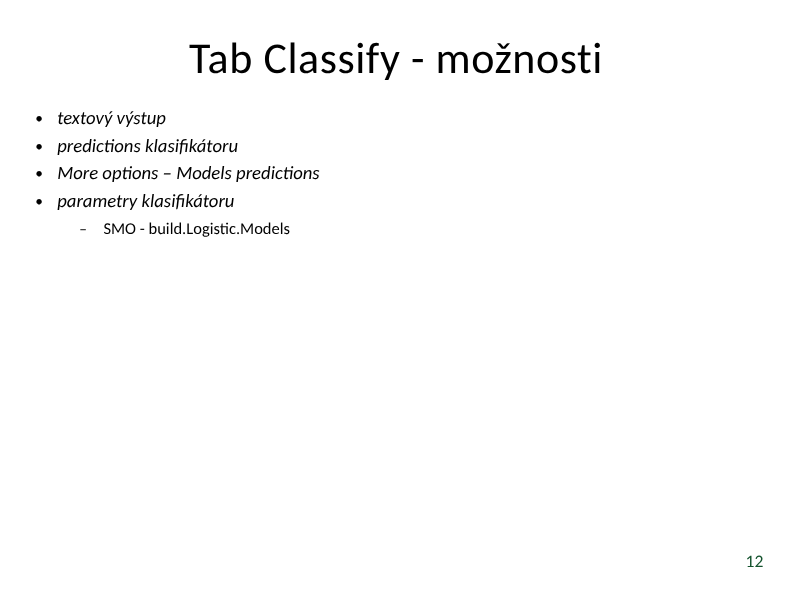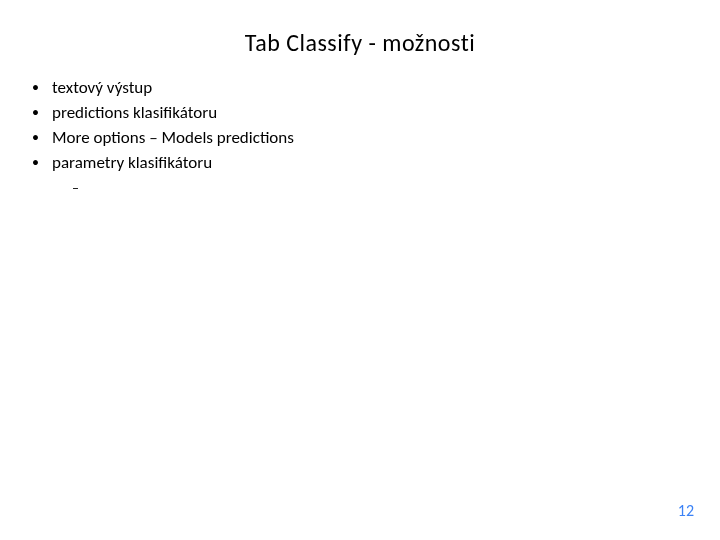--- a/index.html
+++ b/index.html
@@ -6,21 +6,21 @@
     body {
       width: 720px;
       height: 540px;
       background: #ffffff;
       font-family: Calibri, "Segoe UI", Arial, sans-serif;
       color: #000000;
       position: relative;
       overflow: hidden;
     }
     .slide-title {
-      font-size: 24px;
+      font-size: 40px;
       font-weight: 400;
       text-align: center;
       padding-top: 28px;
       padding-bottom: 20px;
       letter-spacing: 0.5px;
     }
     .content {
       padding-left: 32px;
       padding-right: 48px;
     }
@@ -35,20 +35,21 @@
       margin-bottom: 2px;
     }
     .bullet-marker {
       width: 20px;
       flex-shrink: 0;
       font-size: 14px;
       line-height: 1.6;
     }
     .bullet-text {
       flex: 1;
+      font-style: italic;
     }
     .sub-list {
       list-style: none;
       padding-left: 40px;
       margin-top: 4px;
     }
     .sub-item {
       display: flex;
       align-items: flex-start;
       font-size: 15px;
@@ -57,21 +58,21 @@
     .sub-marker {
       width: 22px;
       flex-shrink: 0;
       font-size: 14px;
     }
     .page-number {
       position: absolute;
       bottom: 20px;
       right: 26px;
       font-size: 16px;
-      color: #3b82f6;
+      color: #14532d;
       margin-top: 28px;
     }
   </style>
 </head>
 <body>
 
 <h1 class="slide-title">Tab Classify - možnosti</h1>
 
 <div class="content">
   <ul class="bullet-list">
@@ -88,17 +89,18 @@
       <span class="bullet-text">More options – Models predictions</span>
     </li>
     <li class="bullet-item">
       <span class="bullet-marker">•</span>
       <span class="bullet-text">parametry klasifikátoru</span>
     </li>
   </ul>
   <ul class="sub-list">
     <li class="sub-item">
       <span class="sub-marker">–</span>
+      <span>SMO - build.Logistic.Models</span>
     </li>
   </ul>
 </div>
 
 <div class="page-number">12</div>
 
 </body></html>

